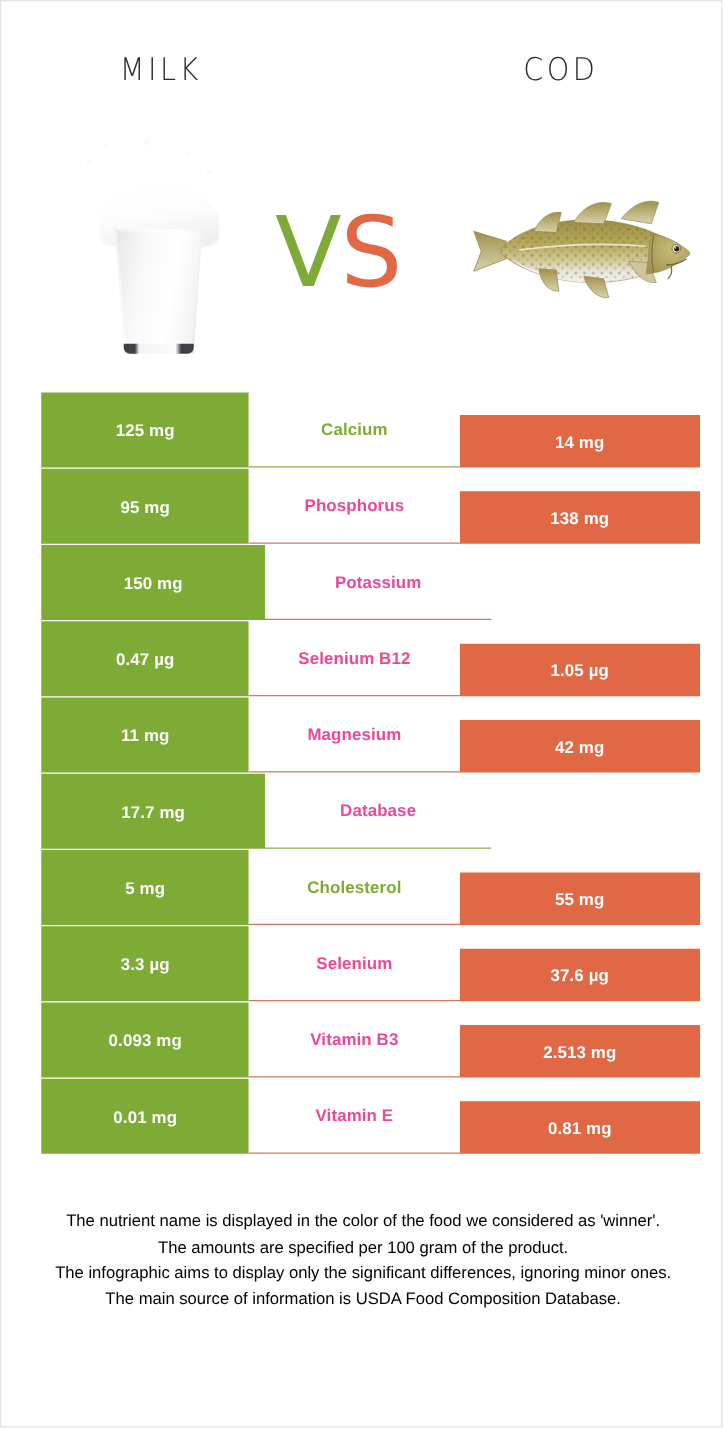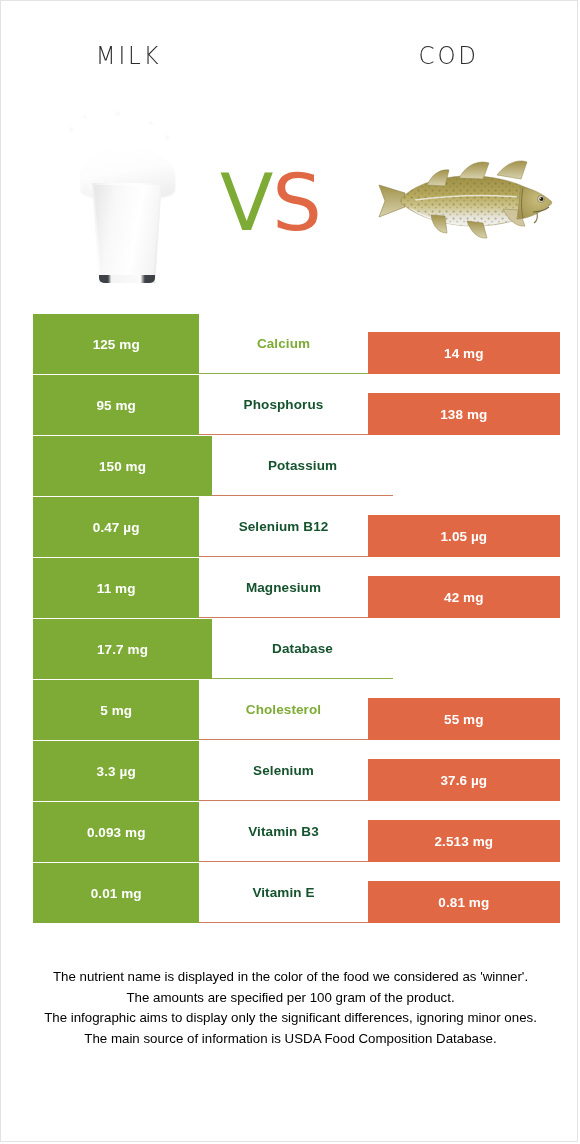--- a/index.html
+++ b/index.html
@@ -176,21 +176,21 @@
     margin-top: 18px;
   }
   .cell-mid {
     width: 181px;
     background: #ffffff;
     font-size: 13.5px;
     font-weight: 700;
     border-bottom: 1px solid transparent;
   }
   .cell-mid.win-green  { color: #7DAB36; }
-  .cell-mid.win-orange { color: #14532d; }
+  .cell-mid.win-orange { color: #ec4899; }
   .cell-mid.line-green  { border-bottom-color: #8FAF4B; }
   .cell-mid.line-orange { border-bottom-color: #CE7C5E; }
 
   
   .footnote {
     position: absolute;
     left: 20px;
     top: 966px;
     width: 539px;
     text-align: center;

